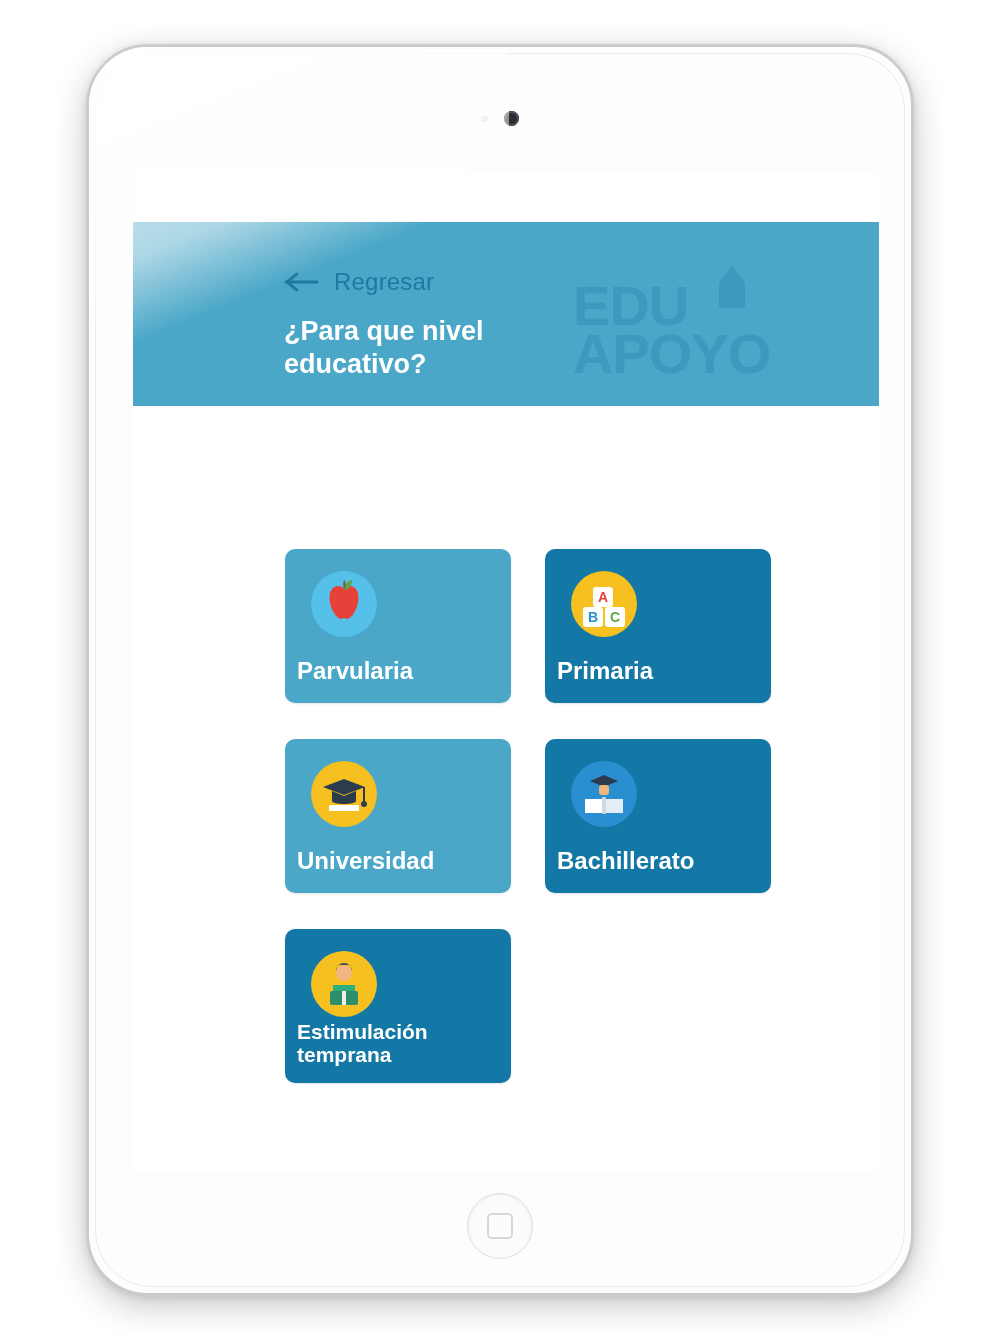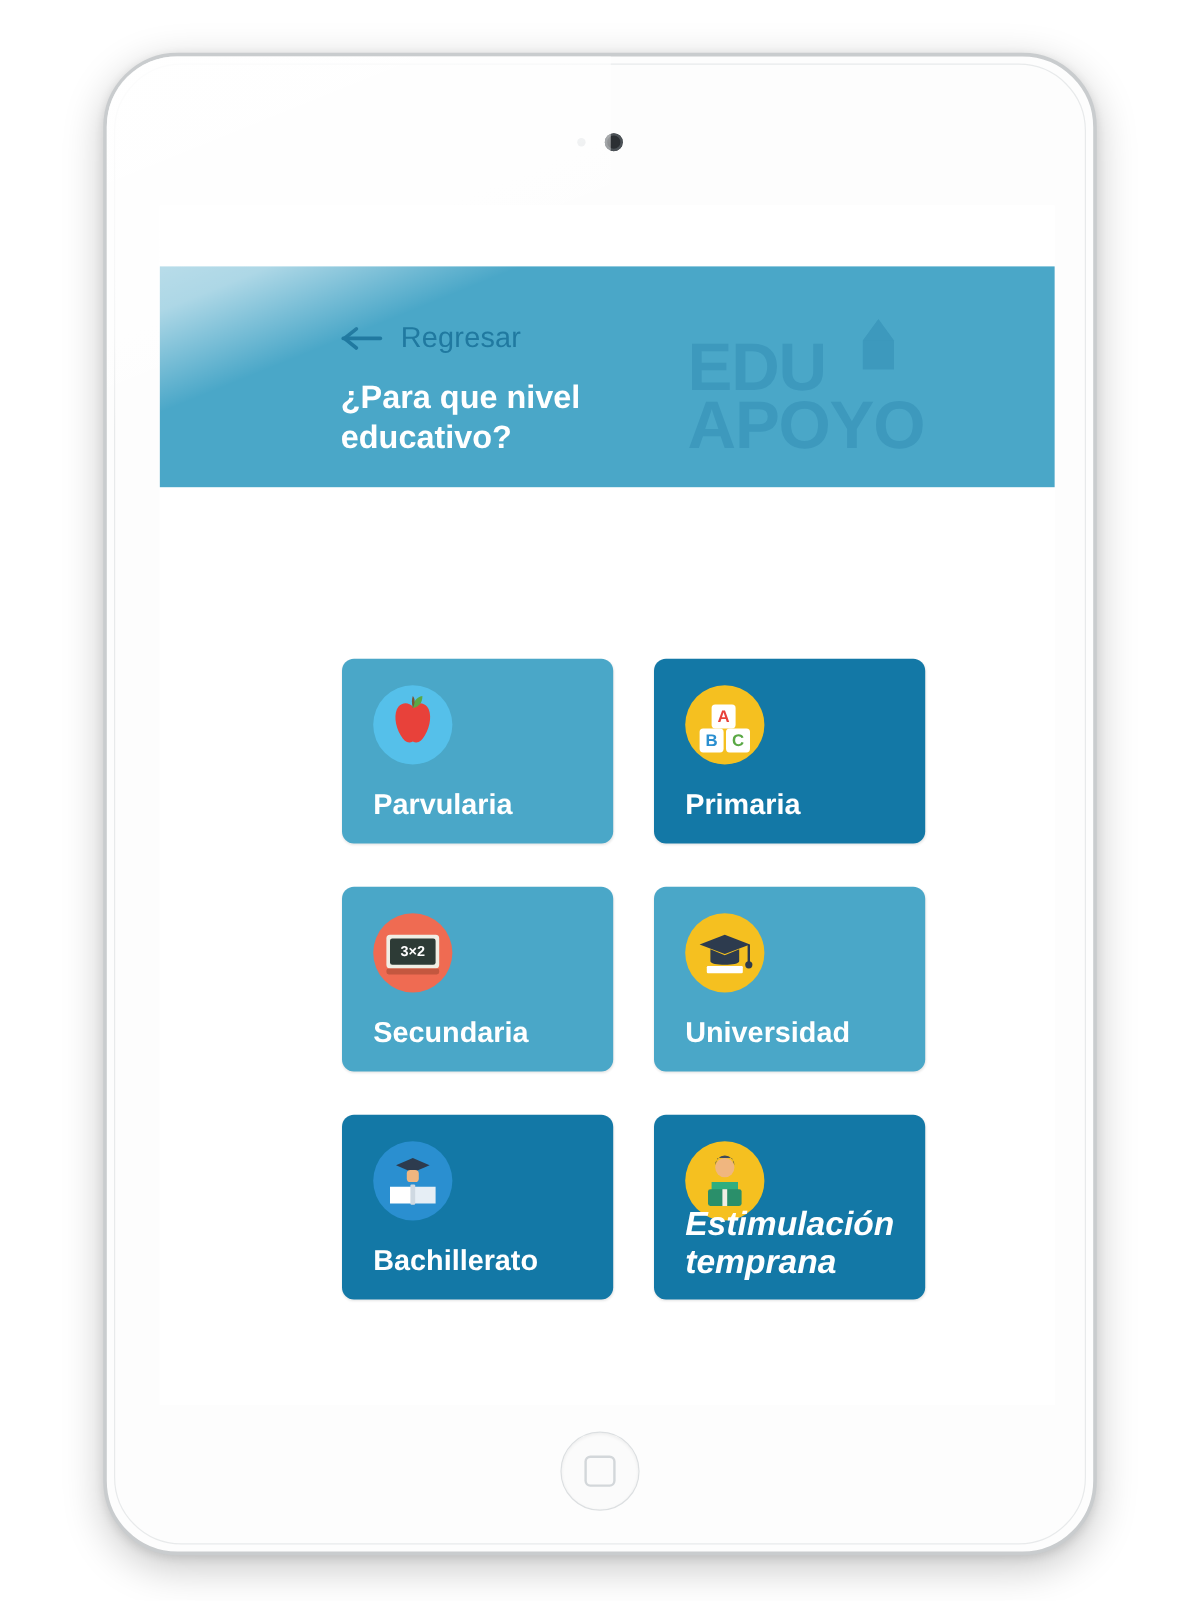--- a/index.html
+++ b/index.html
@@ -215,32 +215,31 @@
   }
   .option-card .icon {
     position: absolute;
     left: 26px;
     top: 22px;
     width: 66px;
     height: 66px;
   }
   .option-card .label {
     position: absolute;
-    left: 26px;
+    left: 12px;
     right: 14px;
     bottom: 18px;
     color: #ffffff;
     font-weight: bold;
     font-size: 24px;
     line-height: 1.12;
   }
   .option-card .label.small {
-    font-size: 28px;
+    font-size: 21px;
     bottom: 16px;
-    font-style: italic;
   }
   .light { background: #4aa7c8; }
   .dark  { background: #1378a6; }
 
   svg { overflow: visible; }
 </style>
 </head>
 <body>
 
 <div id="scene">
@@ -306,32 +305,20 @@
               <text x="32" y="31" font-family="Liberation Sans, sans-serif" font-size="14" font-weight="bold" fill="#e8413a" text-anchor="middle">A</text>
               <rect x="12" y="36" width="20" height="20" rx="3" fill="#ffffff"></rect>
               <text x="22" y="51" font-family="Liberation Sans, sans-serif" font-size="14" font-weight="bold" fill="#2a8fd0" text-anchor="middle">B</text>
               <rect x="34" y="36" width="20" height="20" rx="3" fill="#ffffff"></rect>
               <text x="44" y="51" font-family="Liberation Sans, sans-serif" font-size="14" font-weight="bold" fill="#5aa845" text-anchor="middle">C</text>
             </svg>
           </div>
           <div class="label">Primaria</div>
         </div>
 
-        <div class="option-card light">
-          <div class="icon">
-            <svg width="66" height="66" viewBox="0 0 66 66">
-              <circle cx="33" cy="33" r="33" fill="#ef6b52"></circle>
-              <rect x="11" y="18" width="44" height="28" rx="3" fill="#f0eee4"></rect>
-              <rect x="14" y="21" width="38" height="22" rx="2" fill="#2d3b36"></rect>
-              <text x="33" y="36" font-family="Liberation Sans, sans-serif" font-size="12" font-weight="bold" fill="#ffffff" text-anchor="middle">3×2</text>
-              <rect x="11" y="46" width="44" height="5" rx="2" fill="#c4573f"></rect>
-            </svg>
-          </div>
-          <div class="label">Secundaria</div>
-        </div>
 
         <div class="option-card light">
           <div class="icon">
             <svg width="66" height="66" viewBox="0 0 66 66">
               <circle cx="33" cy="33" r="33" fill="#f5c020"></circle>
               <path d="M33 18 L54 26 L33 34 L12 26 Z" fill="#2d3b4e"></path>
               <path d="M21 30 v10 c0 4 24 4 24 0 v-10 l-12 5 z" fill="#2d3b4e"></path>
               <line x1="53" y1="26" x2="53" y2="42" stroke="#2d3b4e" stroke-width="2"></line>
               <circle cx="53" cy="43" r="3" fill="#2d3b4e"></circle>
               <rect x="18" y="44" width="30" height="6" rx="1" fill="#ffffff"></rect>

